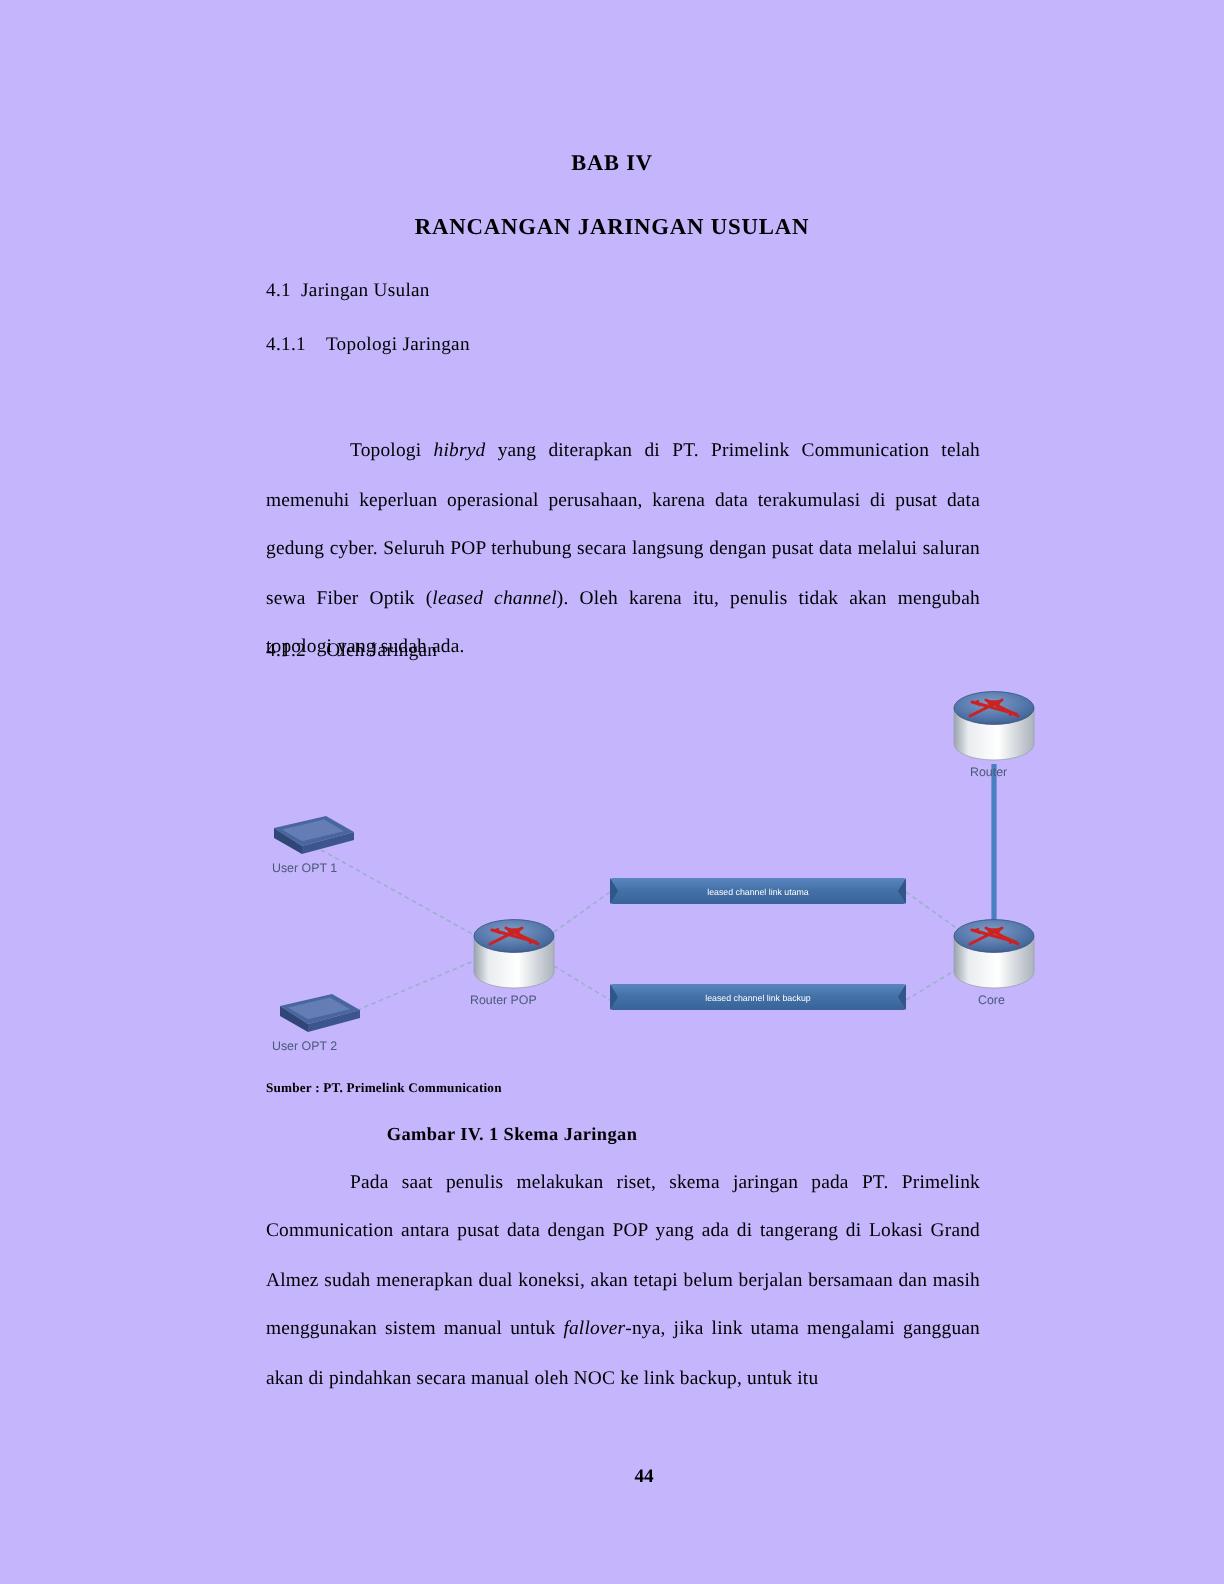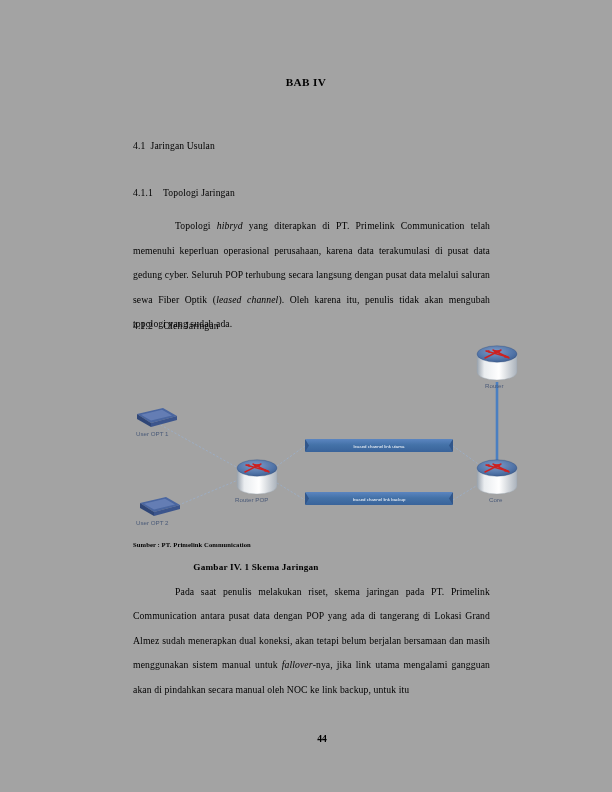--- a/index.html
+++ b/index.html
@@ -14,21 +14,21 @@
     font-family: "Liberation Serif", serif;
     color: #000000;
     overflow: hidden;
   }
 
   .page {
     position: absolute;
     left: 0; top: 0;
     width: 612px;
     height: 792px;
-    background: #a3a3a3;
+    background: #c4b5fd;
   }
 
   
   .chapter-title {
     position: absolute;
     left: 0;
     width: 612px;
     text-align: center;
     font-weight: bold;
     font-size: 11.2px;
@@ -38,21 +38,21 @@
   #chapter-name { top: 108px; font-size: 11.4px; }
 
   .section-heading {
     position: absolute;
     font-weight: normal;
     font-size: 9.6px;
     letter-spacing: 0.15px;
     white-space: pre;
   }
   #sec-41  { left: 133px; top: 140px; }
-  #sec-411 { left: 133px; top: 167px; margin-top: 20px; }
+  #sec-411 { left: 133px; top: 167px; }
   #sec-412 { left: 133px; top: 320px; }
 
   
   .para {
     position: absolute;
     font-size: 9.7px;
     line-height: 24.5px;
     text-align: justify;
     text-justify: inter-word;
     letter-spacing: 0.1px;
@@ -124,20 +124,21 @@
     fill: #ffffff;
   }
 </style>
 </head>
 <body>
 
 <div class="page">
 
   <div class="chapter-title" id="bab-iv">BAB IV</div>
 
+  <div class="chapter-title" id="chapter-name">RANCANGAN JARINGAN USULAN</div>
 
   <div class="section-heading" id="sec-41">4.1  Jaringan Usulan</div>
 
   <div class="section-heading" id="sec-411">4.1.1    Topologi Jaringan</div>
 
   <p class="para" id="para-1"><span>Topologi </span><i>hibryd</i><span> yang diterapkan di PT. Primelink Communication telah memenuhi keperluan operasional perusahaan, karena data terakumulasi di pusat data gedung cyber. Seluruh POP terhubung secara langsung dengan pusat data melalui saluran sewa Fiber Optik (</span><i>leased channel</i><span>). Oleh karena itu, penulis tidak akan mengubah topologi yang sudah ada.</span></p>
 
   <div class="section-heading" id="sec-412">4.1.2    Oleh Jaringan</div>
 
   <div id="figure">

